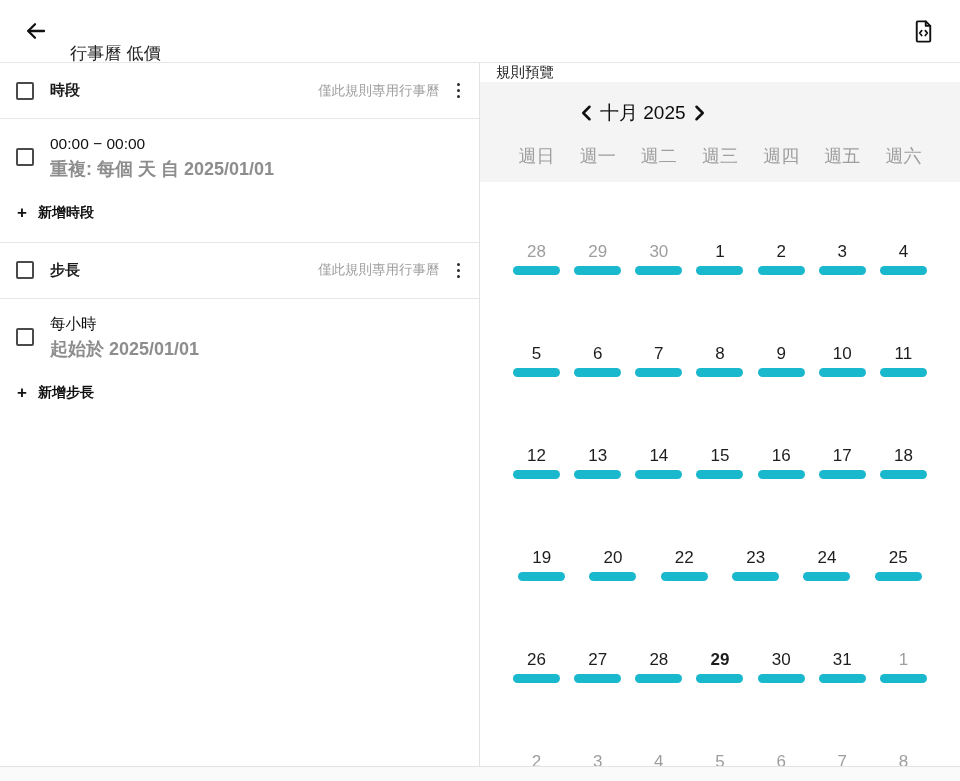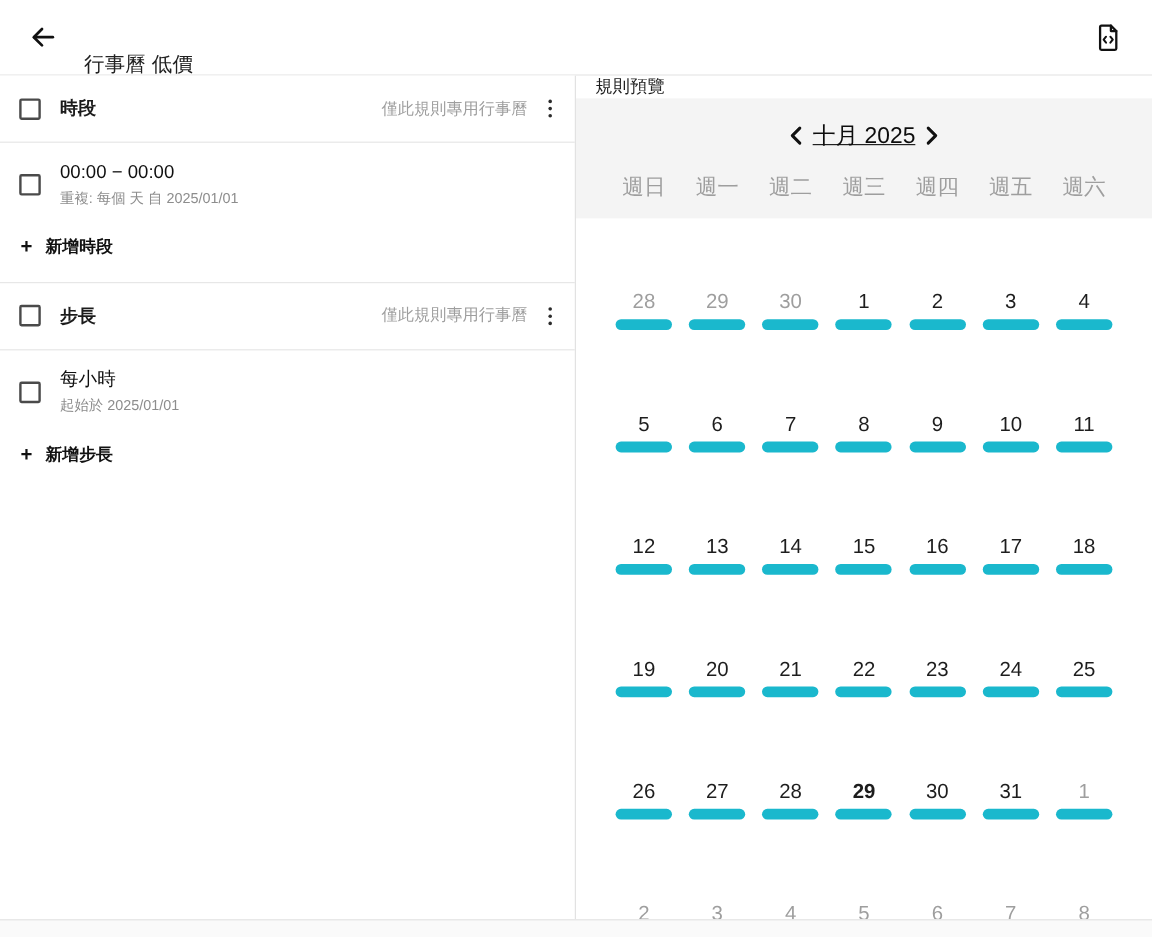--- a/index.html
+++ b/index.html
@@ -30,27 +30,27 @@
   .section + .section{border-top:1px solid var(--divider);}
   .section-header{display:flex;align-items:center;height:56px;padding:0 14px 0 16px;border-bottom:1px solid var(--divider);}
   .checkbox{width:18px;height:18px;border:2px solid #4a4a4a;border-radius:2px;background:#fff;flex:none;cursor:pointer;}
   .section-title{font-size:15px;font-weight:700;margin-left:16px;color:#1b1b1b;}
   .scope-text{margin-left:auto;font-size:13.5px;color:var(--gray-text);}
   .kebab{margin-left:12px;display:flex;flex-direction:column;gap:2.5px;align-items:center;padding:4px 5px;cursor:pointer;}
   .kebab i{width:3.5px;height:3.5px;border-radius:50%;background:#2b2b2b;display:block;}
   .list-item{display:flex;align-items:center;padding:15px 16px 11px;cursor:pointer;}
   .item-texts{margin-left:16px;}
   .item-title{font-size:15.5px;color:#0f0f0f;line-height:1.35;}
-  .item-sub{font-size:12px;color:var(--sub-text);margin-top:2px;}
+  .item-sub{font-size:18px;color:var(--sub-text);margin-top:2px;font-weight:bold;}
   .add-row{display:flex;align-items:center;padding:12px 16px 20px 17px;font-size:14px;font-weight:700;color:#111;cursor:pointer;}
   .plus-icon{font-size:17px;font-weight:900;margin-right:11px;line-height:1;}
   
   .preview-title-row{height:52px;display:flex;align-items:center;padding:0 16px;font-size:14.5px;color:#1b1b1b;}
   .cal-header-band{background:#f4f4f4;padding:12px 0 14px;}
-  .month-nav{display:flex;align-items:center;justify-content:center;padding:0 94px;height:38px;text-decoration:underline;}
+  .month-nav{display:flex;align-items:center;justify-content:flex-start;padding:0 94px;height:38px;}
   .nav-btn{width:26px;height:26px;display:flex;align-items:center;justify-content:center;cursor:pointer;}
   .month-label{font-size:19px;font-weight:500;color:#0d0d0d;}
   .weekday-row{display:flex;padding:0 26px;margin-top:12px;}
   .weekday{flex:1;text-align:center;font-size:18px;color:var(--gray-text);}
   .date-grid{padding:10px 26px 0;}
   .week-row{display:flex;height:54px;margin-top:48px;}
   .day-cell{flex:1;display:flex;flex-direction:column;align-items:center;padding-top:1px;cursor:pointer;}
   .day-num{font-size:17px;color:#1d1d1d;line-height:1.25;margin-bottom:4px;}
   .day-cell.muted .day-num{color:var(--gray-text);}
   .day-cell.today .day-num{font-weight:700;}
@@ -277,24 +277,20 @@
         <div class="week-row">
           <div class="day-cell">
             <span class="day-num">19</span>
             <span class="day-bar"></span>
           </div>
           <div class="day-cell">
             <span class="day-num">20</span>
             <span class="day-bar"></span>
           </div>
           <div class="day-cell">
-            <span class="day-num">21</span>
-            <span class="day-bar"></span>
-          </div>
-          <div class="day-cell">
             <span class="day-num">22</span>
             <span class="day-bar"></span>
           </div>
           <div class="day-cell">
             <span class="day-num">23</span>
             <span class="day-bar"></span>
           </div>
           <div class="day-cell">
             <span class="day-num">24</span>
             <span class="day-bar"></span>

